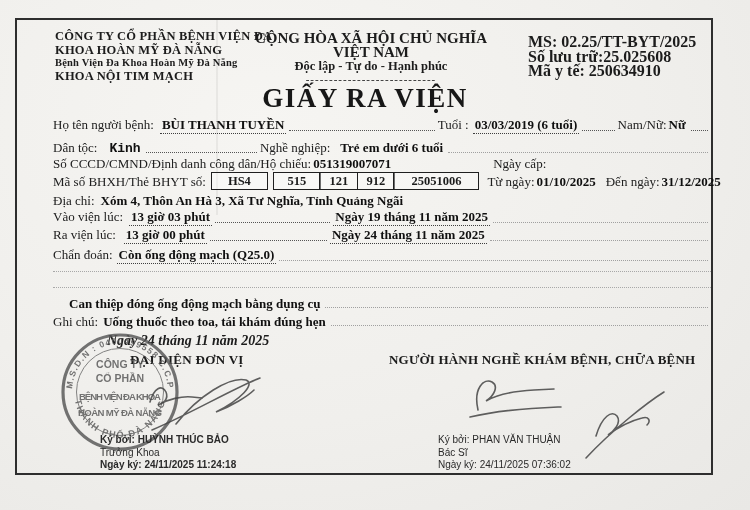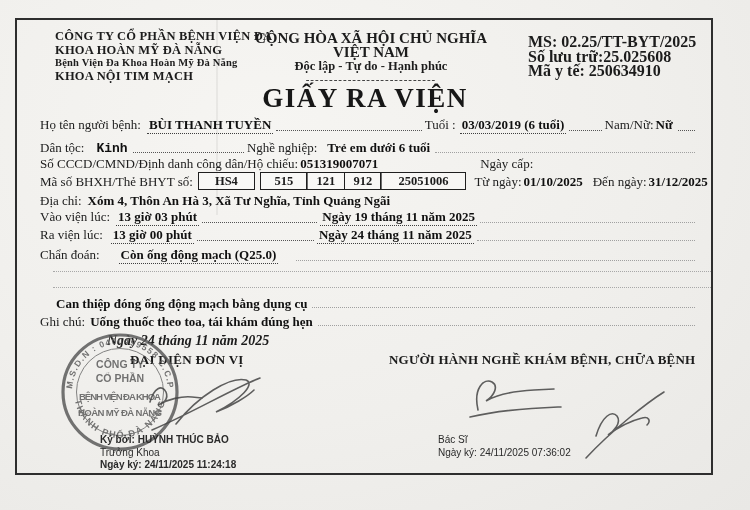--- a/index.html
+++ b/index.html
@@ -28,21 +28,21 @@
   .national{position:absolute;left:248px;top:31px;width:246px;text-align:center;font-weight:700;}
   .national .l1{font-size:15px;line-height:14px;}
   .national .l2{font-size:12.5px;line-height:15px;}
   .national .dash{font-size:11px;line-height:10px;letter-spacing:1px;color:#333;}
   .codes{position:absolute;left:528px;top:35px;font-size:16px;font-weight:700;line-height:14.5px;}
   .title{
     position:absolute;left:0;top:83px;width:730px;text-align:center;
     font-size:27px;font-weight:700;letter-spacing:1.5px;color:#171717;
   }
   
-  .row{position:absolute;left:40px;width:658px;display:flex;align-items:baseline;font-size:13px;line-height:15px;white-space:nowrap;}
+  .row{position:absolute;left:53px;width:658px;display:flex;align-items:baseline;font-size:13px;line-height:15px;white-space:nowrap;}
   .lab{color:#202020;}
   .val{font-weight:700;color:#101010;padding:0 2px;}
   .u{border-bottom:1.5px dotted #3e3e3e;padding-bottom:1px;}
   .dots{align-self:flex-end;margin:0 3px 3px 3px;border-bottom:1.8px dotted #555;height:0;min-width:12px;}
   .dots.light{border-bottom:1.8px dotted #a0a0a0;}
   .gap{display:inline-block;}
   .dotline{position:absolute;left:53px;width:658px;border-bottom:1.8px dotted #a8a8a8;height:0;}
   
   .bhyt{display:flex;align-items:center;}
   .bbox{
@@ -147,21 +147,21 @@
 </div>
 
 <div class="row" style="top:227px;">
   <span class="lab">Ra viện lúc:</span>
   <span class="val u" style="margin-left:8px;">13 giờ 00 phút</span>
   <span class="dots" style="flex:0.75;"></span>
   <span class="val u">Ngày 24 tháng 11 năm 2025</span>
   <span class="dots light" style="flex:1.4;"></span>
 </div>
 
-<div class="row" style="top:247px;gap:15px;">
+<div class="row" style="top:247px;">
   <span class="lab">Chẩn đoán:</span>
   <span class="val u" style="margin-left:4px;">Còn ống động mạch (Q25.0)</span>
   <span class="dots light" style="flex:1;"></span>
 </div>
 
 <div class="dotline" style="top:271px;"></div>
 <div class="dotline" style="top:287px;"></div>
 
 <div class="row" style="top:296px;">
   <span class="val" style="margin-left:14px;">Can thiệp đóng ống động mạch bằng dụng cụ</span>
@@ -205,15 +205,16 @@
     <path d="M586,140 C612,112 648,84 664,74 M596,118 c6,-20 16,-26 21,-20 c5,7 -4,16 -9,19 c12,-9 26,-15 34,-17 c7,-2 9,3 5,7"></path>
   </g>
 </svg>
 
 <div class="sign-block sign-left">
   <div>Ký bởi: HUỲNH THÚC BẢO</div>
   <div style="font-weight:400;">Trưởng Khoa</div>
   <div>Ngày ký: 24/11/2025 11:24:18</div>
 </div>
 <div class="sign-block sign-right">
+  <div>Ký bởi: PHAN VĂN THUẬN</div>
   <div>Bác Sĩ</div>
   <div>Ngày ký: 24/11/2025 07:36:02</div>
 </div>
 
 </body></html>

